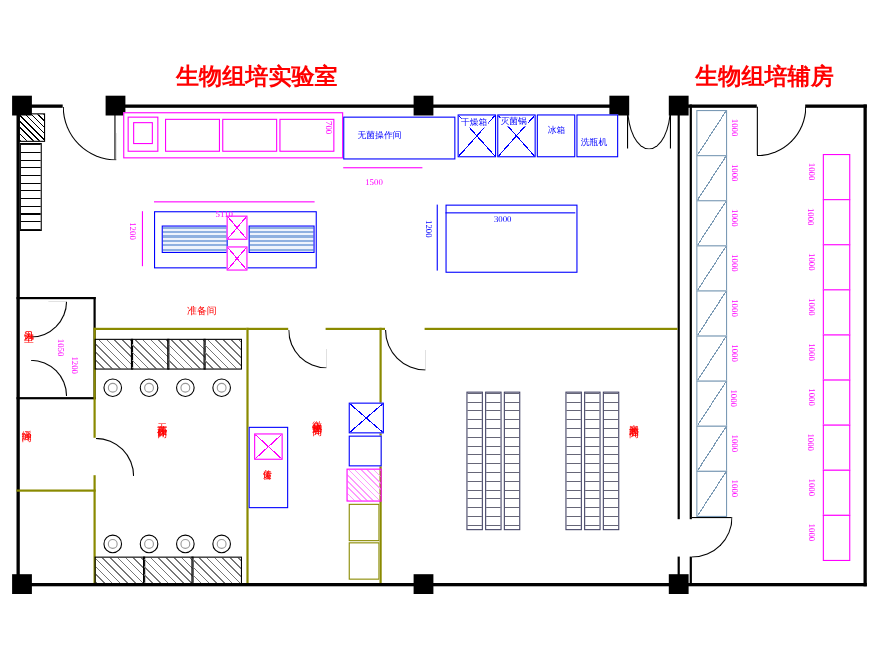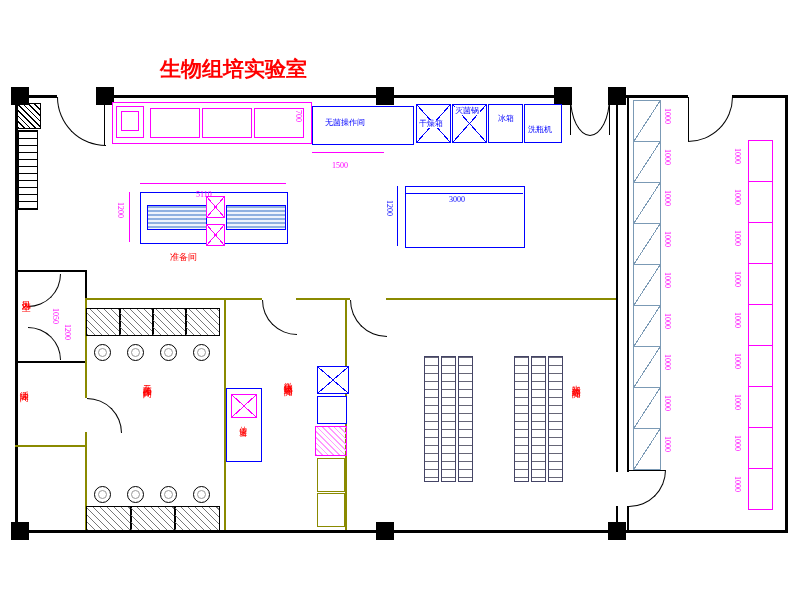--- a/index.html
+++ b/index.html
@@ -32,37 +32,38 @@
   .stool::after{content:"";position:absolute;inset:3px;border:1px solid #999;border-radius:50%;}
   .shelf{position:absolute;width:13px;height:124px;border:1px solid #444466;
     background:repeating-linear-gradient(180deg,#667 0 1px,transparent 1px 8px);}
   .rack-cell{position:absolute;width:26px;height:40px;border:1px solid #7b9ab5;background-color:#fff;
     background-image:linear-gradient(to bottom right,transparent calc(50% - .5px),#7b9ab5 calc(50% - .5px) calc(50% + .5px),transparent calc(50% + .5px));}
   .rack-cell-m{position:absolute;width:23px;height:40px;border:1px solid #ff00ff;background:#fff;}
   .ladder{position:absolute;border:1px solid #000;
     background:repeating-linear-gradient(180deg,#000 0 1px,transparent 1px 7px);}
   .hatchbox{position:absolute;border:1px solid #000;
     background:repeating-linear-gradient(45deg,#000 0 1px,transparent 1px 4px);}
-  .lbl-red{position:absolute;color:#ff0000;font-size:9px;white-space:nowrap;}
+  .lbl-red{position:absolute;color:#ff0000;font-size:9px;white-space:nowrap;margin-top:25px;}
   .lbl-red-v{position:absolute;color:#ff0000;font-size:9px;line-height:1.15;
     writing-mode:vertical-rl;text-orientation:upright;letter-spacing:1px;}
   .lbl-blue{position:absolute;color:#0000ff;font-size:8px;white-space:nowrap;background:#fff;padding:0 1px;line-height:1;}
   .dim-m{position:absolute;color:#ff00ff;font-size:8px;white-space:nowrap;line-height:1;margin-top:18px;}
   .dim-m-v{position:absolute;color:#ff00ff;font-size:8px;line-height:1;writing-mode:vertical-rl;}
   .dim-b{position:absolute;color:#0000ff;font-size:8px;white-space:nowrap;line-height:1;}
   .dim-b-v{position:absolute;color:#0000ff;font-size:8px;line-height:1;writing-mode:vertical-rl;}
   .dline-m{position:absolute;background:#ff00ff;}
   .dline-b{position:absolute;background:#0000ff;}
 </style>
 </head>
 <body>
 
 <div class="canvas">
 
   <div class="title" style="left:160px;top:55px;">生物组培实验室</div>
+  <div class="title" style="left:632px;top:55px;">生物组培辅房</div>
 
   <div class="wall" style="left:15px;top:95px;width:42px;height:3px;"></div>
   <div class="wall" style="left:105px;top:95px;width:463px;height:3px;"></div>
   <div class="wall" style="left:610px;top:95px;width:78px;height:3px;"></div>
   <div class="wall" style="left:732px;top:95px;width:56px;height:3px;"></div>
   <div class="wall" style="left:15px;top:530px;width:773px;height:3px;"></div>
   <div class="wall" style="left:15px;top:95px;width:3px;height:438px;"></div>
   <div class="wall" style="left:785px;top:95px;width:3px;height:438px;"></div>
 
   <div class="wall" style="left:616px;top:95px;width:2px;height:377px;"></div>
@@ -128,21 +129,21 @@
   <div class="b-rect" style="left:312px;top:106px;width:100px;height:37px;"></div>
   <div class="lbl-blue" style="left:324px;top:119px;">无菌操作间</div>
   <div class="dim-m-v" style="left:294px;top:110px;">700</div>
   <div class="dline-m" style="left:312px;top:152px;width:72px;height:1px;"></div>
   <div class="dim-m" style="left:332px;top:144px;">1500</div>
 
   <div class="xbox" style="left:416px;top:104px;width:33px;height:37px;"></div>
   <div class="xbox" style="left:452px;top:104px;width:33px;height:37px;"></div>
   <div class="b-rect" style="left:488px;top:104px;width:33px;height:37px;"></div>
   <div class="b-rect" style="left:524px;top:104px;width:36px;height:37px;"></div>
-  <div class="lbl-blue" style="left:418px;top:120px;">干燥箱</div>
+  <div class="lbl-blue" style="left:418px;top:108px;">干燥箱</div>
   <div class="lbl-blue" style="left:454px;top:107px;">灭菌锅</div>
   <div class="lbl-blue" style="left:497px;top:115px;">冰箱</div>
   <div class="lbl-blue" style="left:527px;top:126px;">洗瓶机</div>
 
   <div class="b-rect" style="left:140px;top:192px;width:146px;height:50px;"></div>
   <div class="strip" style="left:147px;top:205px;width:58px;height:23px;"></div>
   <div class="strip" style="left:226px;top:205px;width:58px;height:23px;"></div>
   <div class="msym" style="left:206px;top:196px;width:17px;height:20px;"></div>
   <div class="msym" style="left:206px;top:224px;width:17px;height:20px;"></div>
   <div class="dline-m" style="left:140px;top:183px;width:146px;height:1px;"></div>

